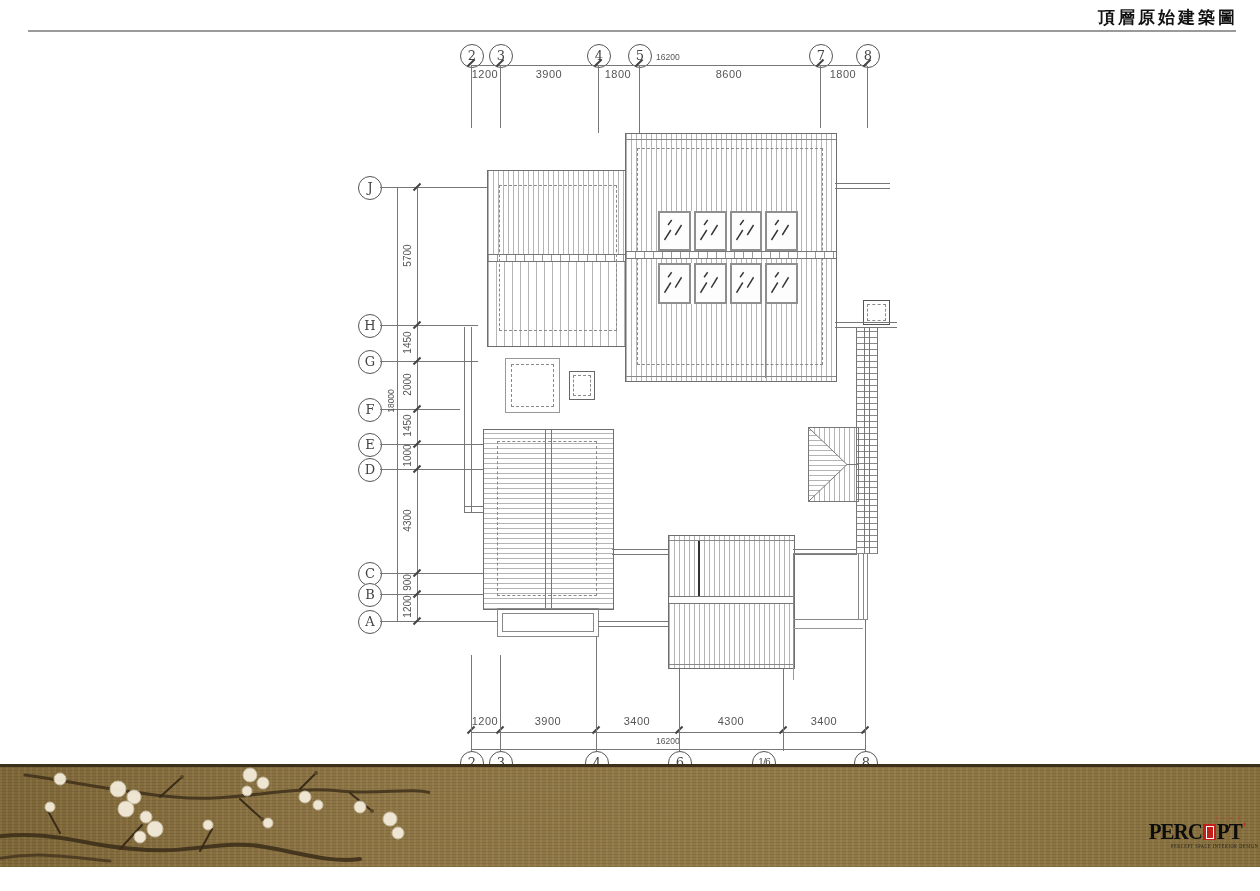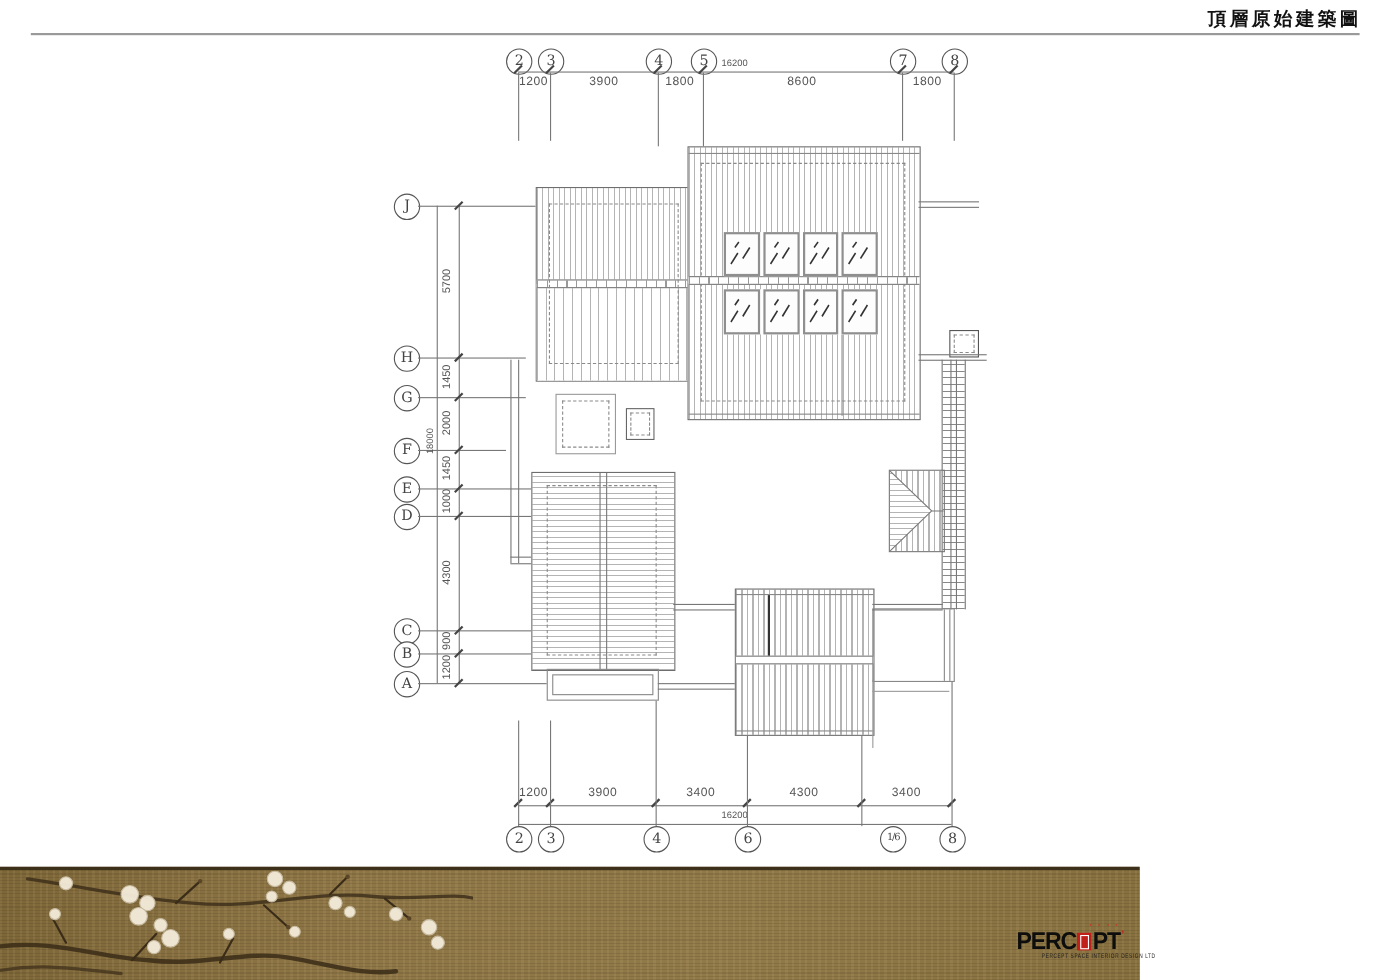--- a/index.html
+++ b/index.html
@@ -30,26 +30,26 @@
   .glass line{stroke:#333;stroke-width:1.6;}
   .ridge-h{position:absolute;left:0;right:0;height:6px;background:#fff;
            border-top:1px solid #777;border-bottom:1px solid #777;
            background-image:repeating-linear-gradient(90deg,#999 0,#999 1px,transparent 1px,transparent 9px);}
   .ridge-v{position:absolute;top:0;bottom:0;width:5px;border-left:1px solid #777;border-right:1px solid #777;}
   
   .title{position:absolute;top:6px;right:22px;font-size:17px;font-weight:bold;
          letter-spacing:3px;color:#111;margin-left:36px;}
   .title-rule{position:absolute;top:30px;left:28px;right:24px;height:2px;background:#9a9a9a;}
   
-  .band{position:absolute;left:0;top:788px;width:1036px;height:103px;
+  .band{position:absolute;left:0;top:764px;width:1260px;height:103px;
         background-color:#8d7546;border-top:3px solid #3d301b;box-sizing:border-box;
         background-image:
           repeating-linear-gradient(0deg,rgba(58,44,20,.14) 0,rgba(58,44,20,.14) 1px,transparent 1px,transparent 3px),
           repeating-linear-gradient(90deg,rgba(255,232,175,.07) 0,rgba(255,232,175,.07) 2px,transparent 2px,transparent 6px),
-          linear-gradient(90deg,#7d6638,#8d7546 30%,#917a49 65%,#87703f);}
+          linear-gradient(90deg,#7d6638,#8d7546 30%,#917a49 65%,#87703f); font-family: Liberation Serif, serif;}
   .painting{position:absolute;left:0;top:0;}
   
   .logo{position:absolute;right:14px;top:48px;width:104px;text-align:right;color:#111;}
   .logo-cjk{font-size:6px;letter-spacing:2px;color:#c23b2a;line-height:6px;margin-right:4px;}
   .wordmark{display:flex;align-items:center;justify-content:flex-end;height:20px;margin-top:1px;}
   .wm-txt{font-size:21px;font-weight:bold;letter-spacing:-1px;color:#0d0d0d;line-height:20px;
           transform:scaleY(1.05);}
   .wm-box{position:relative;width:13px;height:16px;background:#c01f1a;margin:0 1px;}
   .wm-box::after{content:"";position:absolute;left:3px;top:2px;width:6px;height:11px;border:1px solid #fff;}
   .wm-tick{font-size:10px;color:#c01f1a;font-weight:bold;margin-left:1px;transform:translateY(-6px);}
@@ -151,21 +151,21 @@
     <div class="ln-v" style="left:471px;top:655px;height:96px;"></div>
     <div class="ln-v" style="left:500px;top:655px;height:96px;"></div>
     <div class="ln-v" style="left:596px;top:637px;height:114px;"></div>
     <div class="ln-v" style="left:679px;top:668px;height:83px;"></div>
     <div class="ln-v" style="left:783px;top:668px;height:83px;"></div>
     <div class="ln-v" style="left:865px;top:620px;height:131px;"></div>
     <div class="bubble" style="left:460px;top:751px;">2</div>
     <div class="bubble" style="left:489px;top:751px;">3</div>
     <div class="bubble" style="left:585px;top:751px;">4</div>
     <div class="bubble" style="left:668px;top:751px;">6</div>
-    <div class="bubble" style="left:800px;top:751px;font-size:9px;letter-spacing:-1px;">1/6</div>
+    <div class="bubble" style="left:752px;top:751px;font-size:9px;letter-spacing:-1px;">1/6</div>
     <div class="bubble" style="left:854px;top:751px;">8</div>
   </div>
 
   <div>
 
     <div class="roof hatchV" style="left:487px;top:170px;width:138px;height:175px;">
       <div class="abs hatchV7" style="left:0;right:0;top:87px;bottom:0;background-color:#fff;"></div>
       <div class="ridge-h" style="top:83px;"></div>
       <div class="dashed" style="left:11px;top:14px;width:116px;height:144px;"></div>
     </div>

